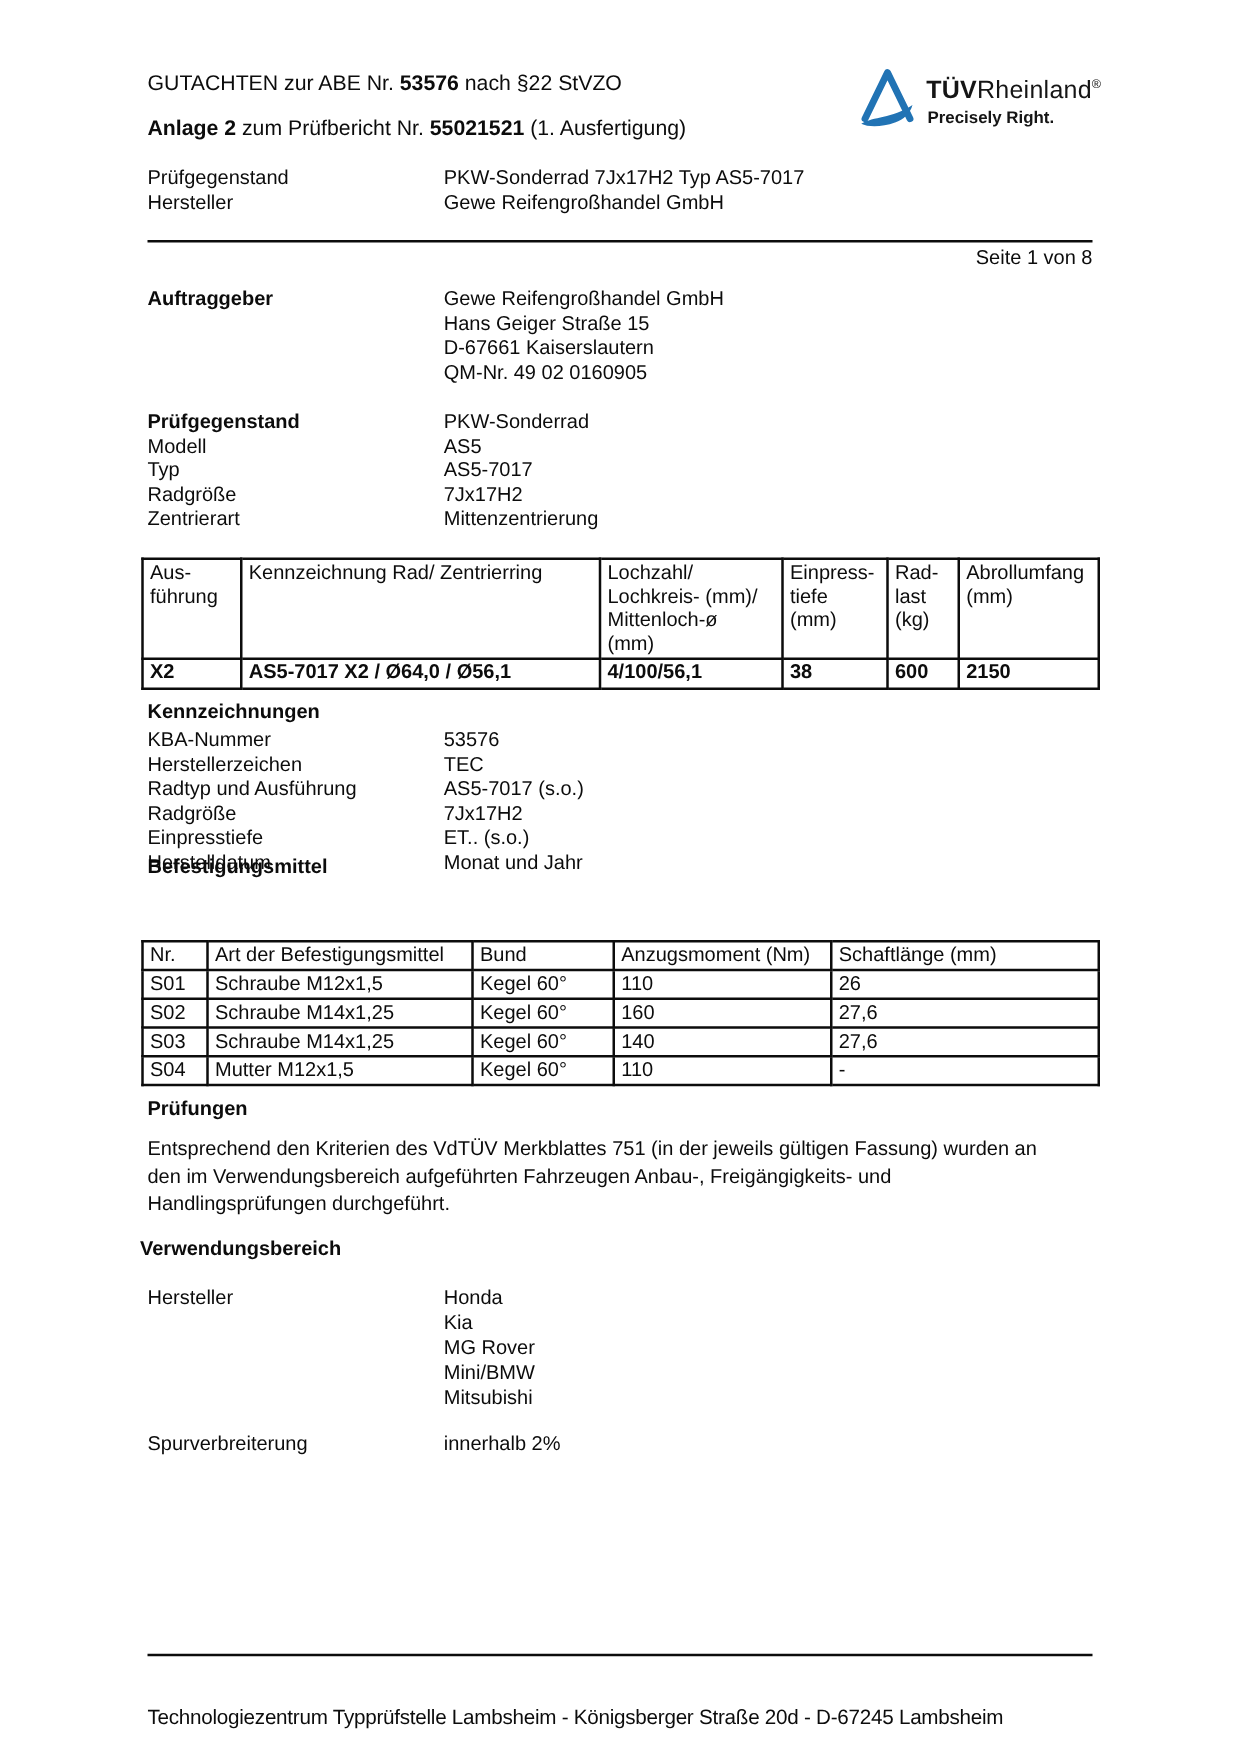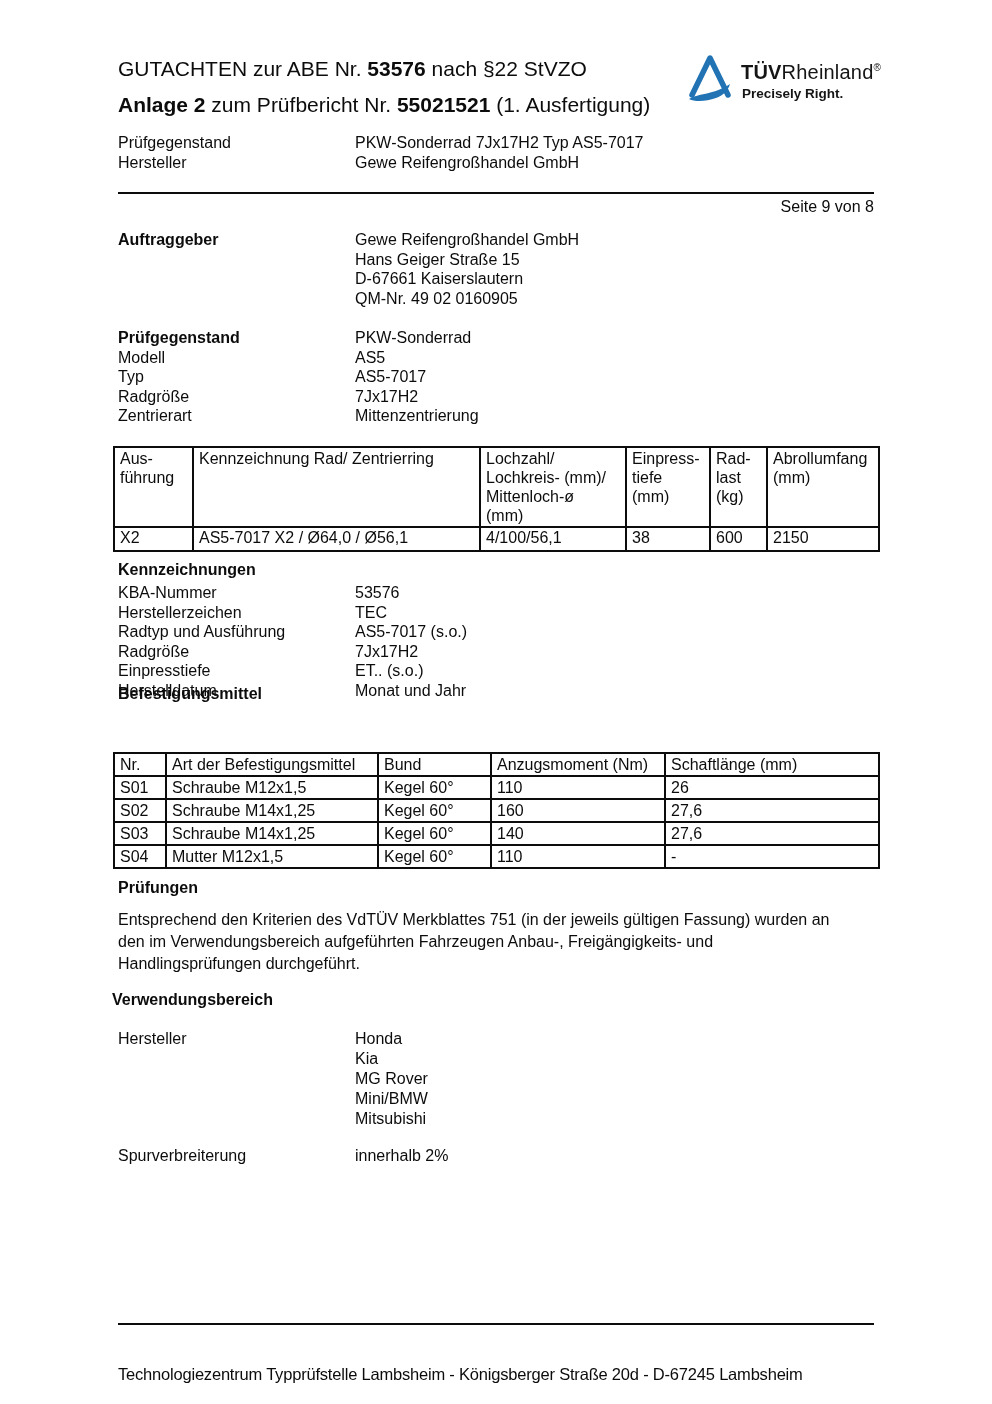--- a/index.html
+++ b/index.html
@@ -7,40 +7,40 @@
     position:relative;
     width:992px;height:1404px;
     background:#ffffff;
     font-family:"Liberation Sans",sans-serif;
     color:#0c0c0c;
     font-size:16px;
     overflow:hidden;
   }
   .abs{position:absolute;}
   .b{font-weight:bold;}
-  .headline{font-size:21px;white-space:nowrap;}
+  .headline{font-size:17px;white-space:nowrap;}
   
   .lv{display:grid;grid-template-columns:237px 1fr;line-height:19.5px;}
   .lv .lab{grid-column:1;}
   .lv .val{grid-column:2;}
   
   .rule{background:#0c0c0c;left:118px;width:756px;}
   
   table{border-collapse:collapse;table-layout:fixed;width:765px;}
   th,td{
     border:2px solid #0c0c0c;
     font-weight:normal;
     text-align:left;
     vertical-align:top;
     padding:1px 5px;
     line-height:19px;
     white-space:pre-line;
     font-size:16px;
   }
-  #wheel-table td{height:20px;line-height:18px;}
+  #wheel-table td{height:20px;line-height:18px;font-weight:bold;}
   #fastener-table th,#fastener-table td{height:17px;line-height:17px;padding:2px 5px;white-space:nowrap;}
   
   .logo-text{font-size:20px;letter-spacing:0.2px;white-space:nowrap;color:#151515;}
   .logo-reg{font-size:10px;vertical-align:8px;}
   .tagline{font-size:13.5px;color:#151515;font-weight:bold;}
   .para{line-height:22px;}
   .page-num{width:756px;text-align:right;}
   .footer-text{font-size:16.5px;white-space:nowrap;letter-spacing:-0.2px;}
 </style>
 </head>
@@ -68,21 +68,21 @@
   </div>
 
   <div class="abs lv" style="left:118px;top:133px;width:756px;">
     <div class="lab">Prüfgegenstand</div>
     <div class="val">PKW-Sonderrad 7Jx17H2 Typ AS5-7017</div>
     <div class="lab">Hersteller</div>
     <div class="val">Gewe Reifengroßhandel GmbH</div>
   </div>
 
   <div class="abs rule" style="top:192px;height:2px;"></div>
-  <div class="abs page-num" style="left:118px;top:198px;">Seite 9 von 8</div>
+  <div class="abs page-num" style="left:118px;top:198px;">Seite 1 von 8</div>
 
   <div class="abs lv" style="left:118px;top:230px;width:756px;">
     <div class="lab b">Auftraggeber</div>
     <div class="val">
       <div>Gewe Reifengroßhandel GmbH</div>
       <div>Hans Geiger Straße 15</div>
       <div>D-67661 Kaiserslautern</div>
       <div>QM-Nr. 49 02 0160905</div>
     </div>
   </div>

